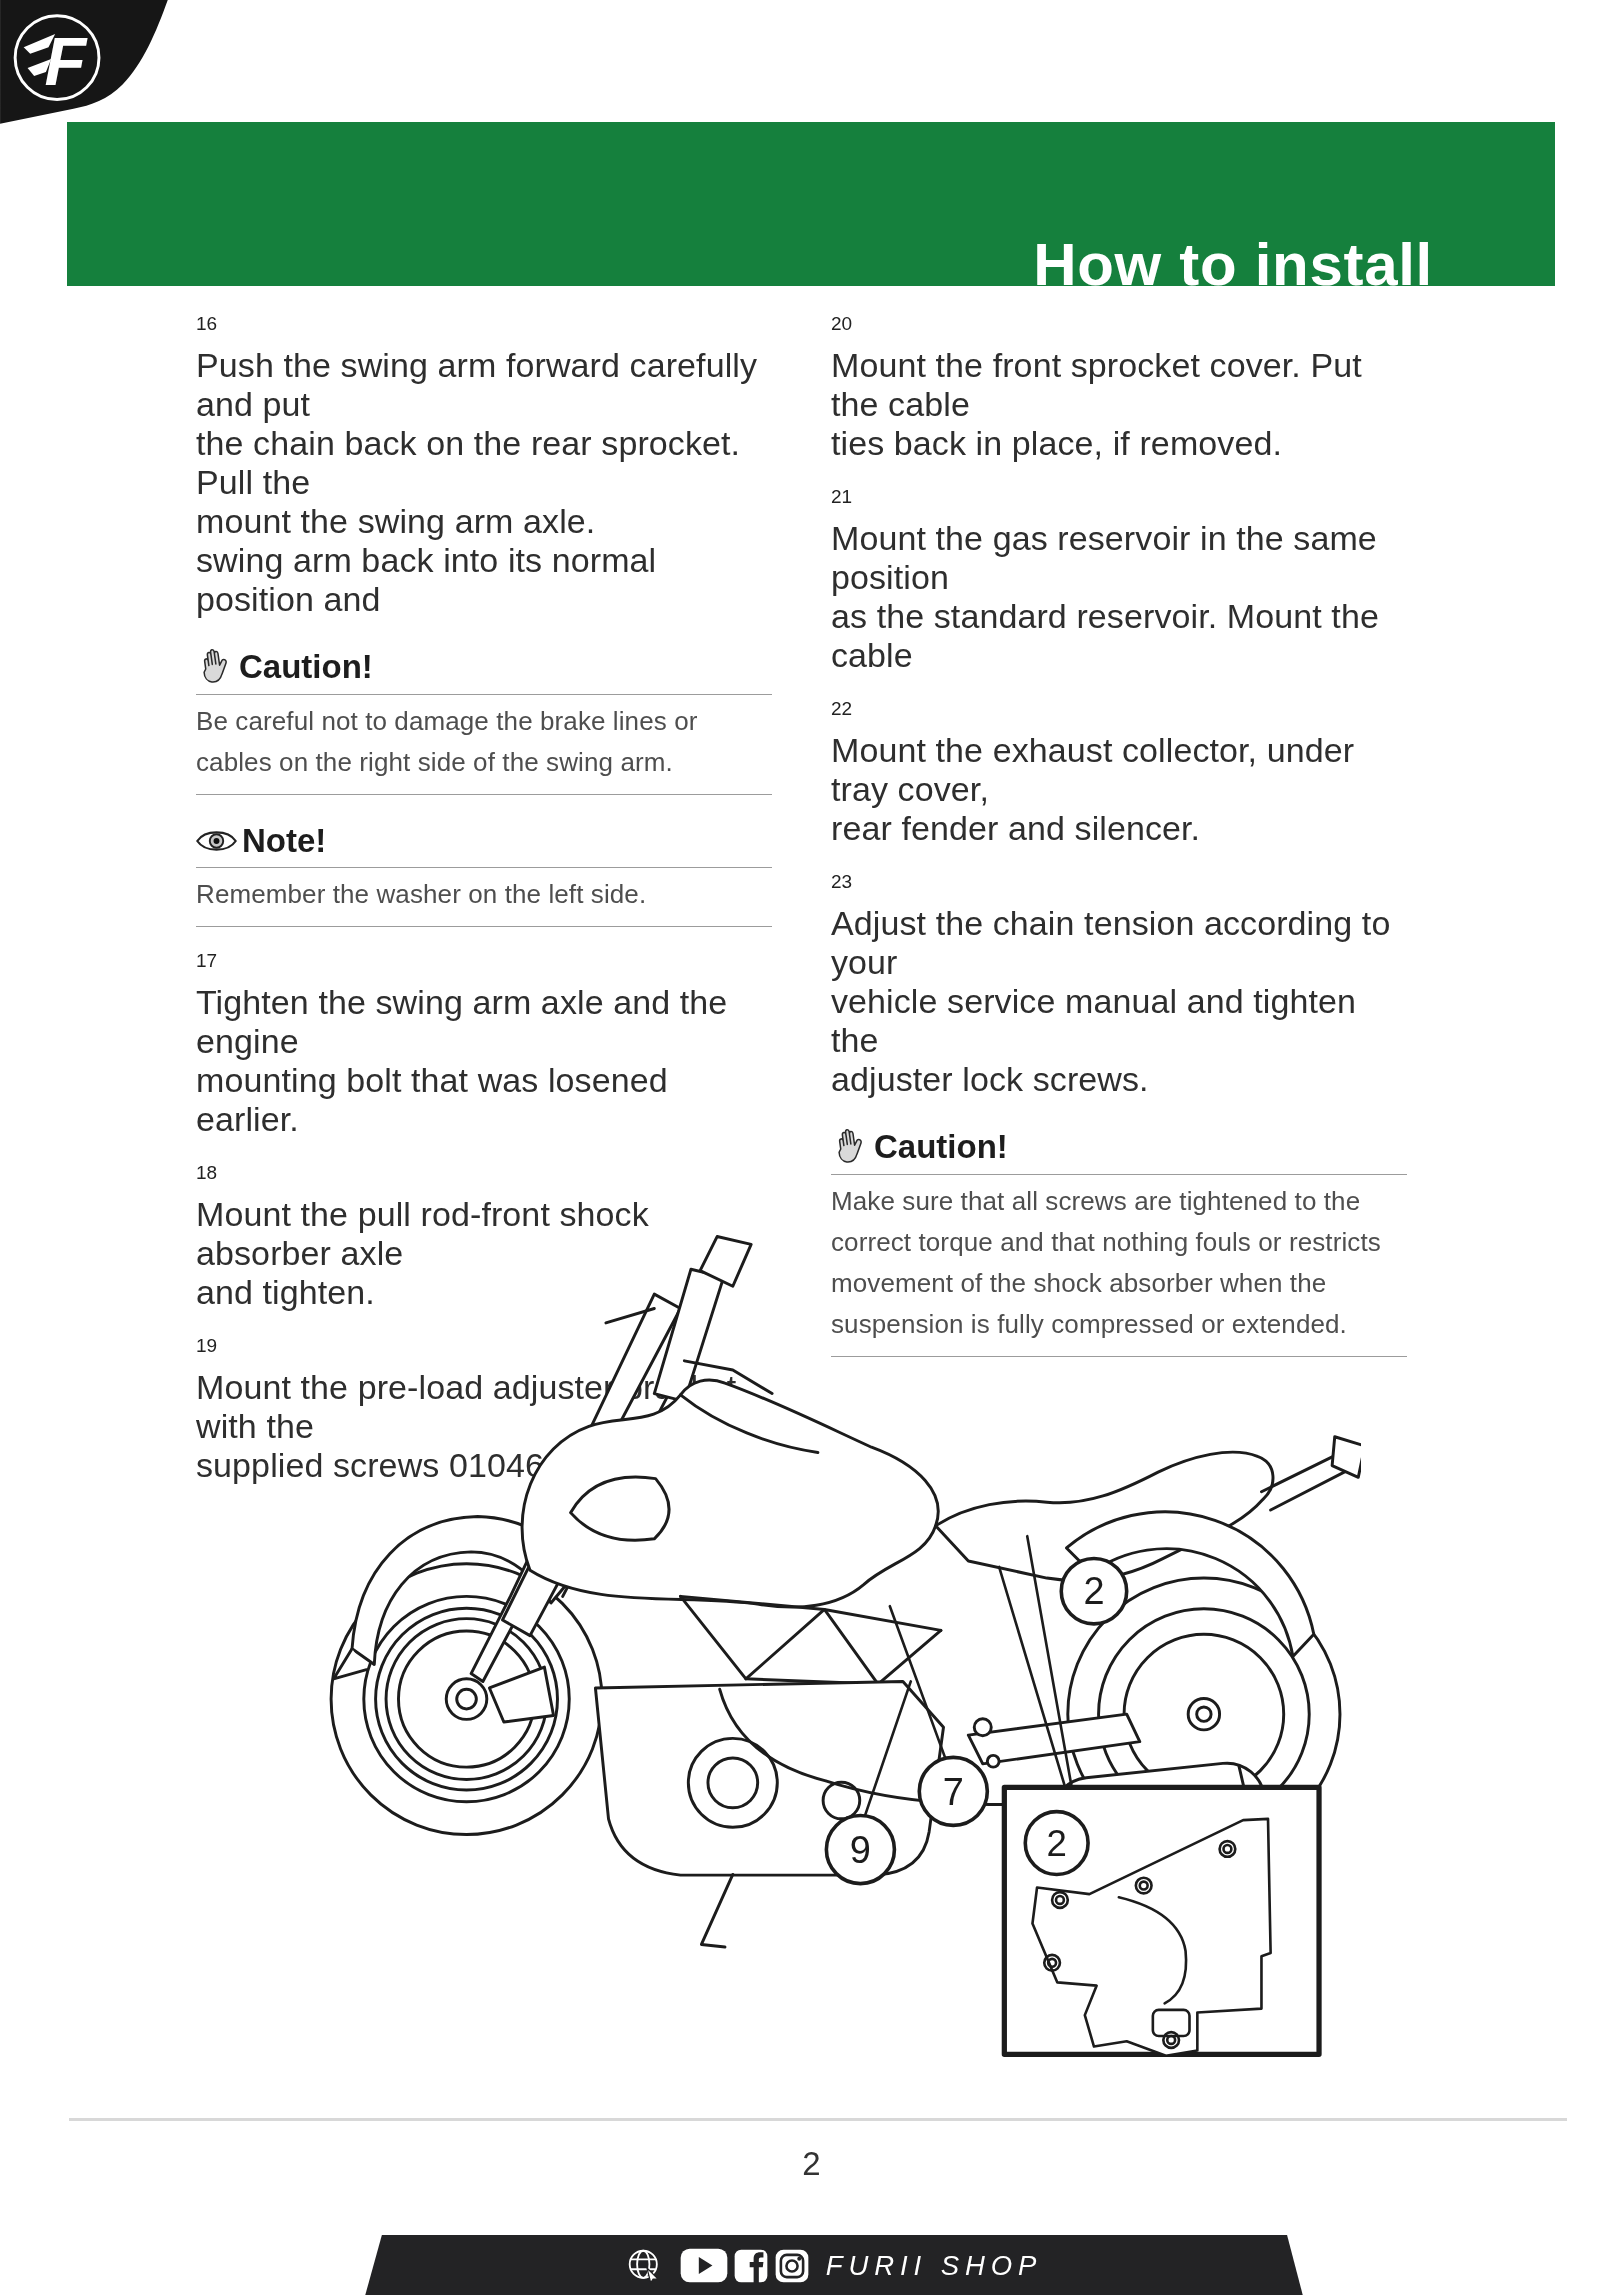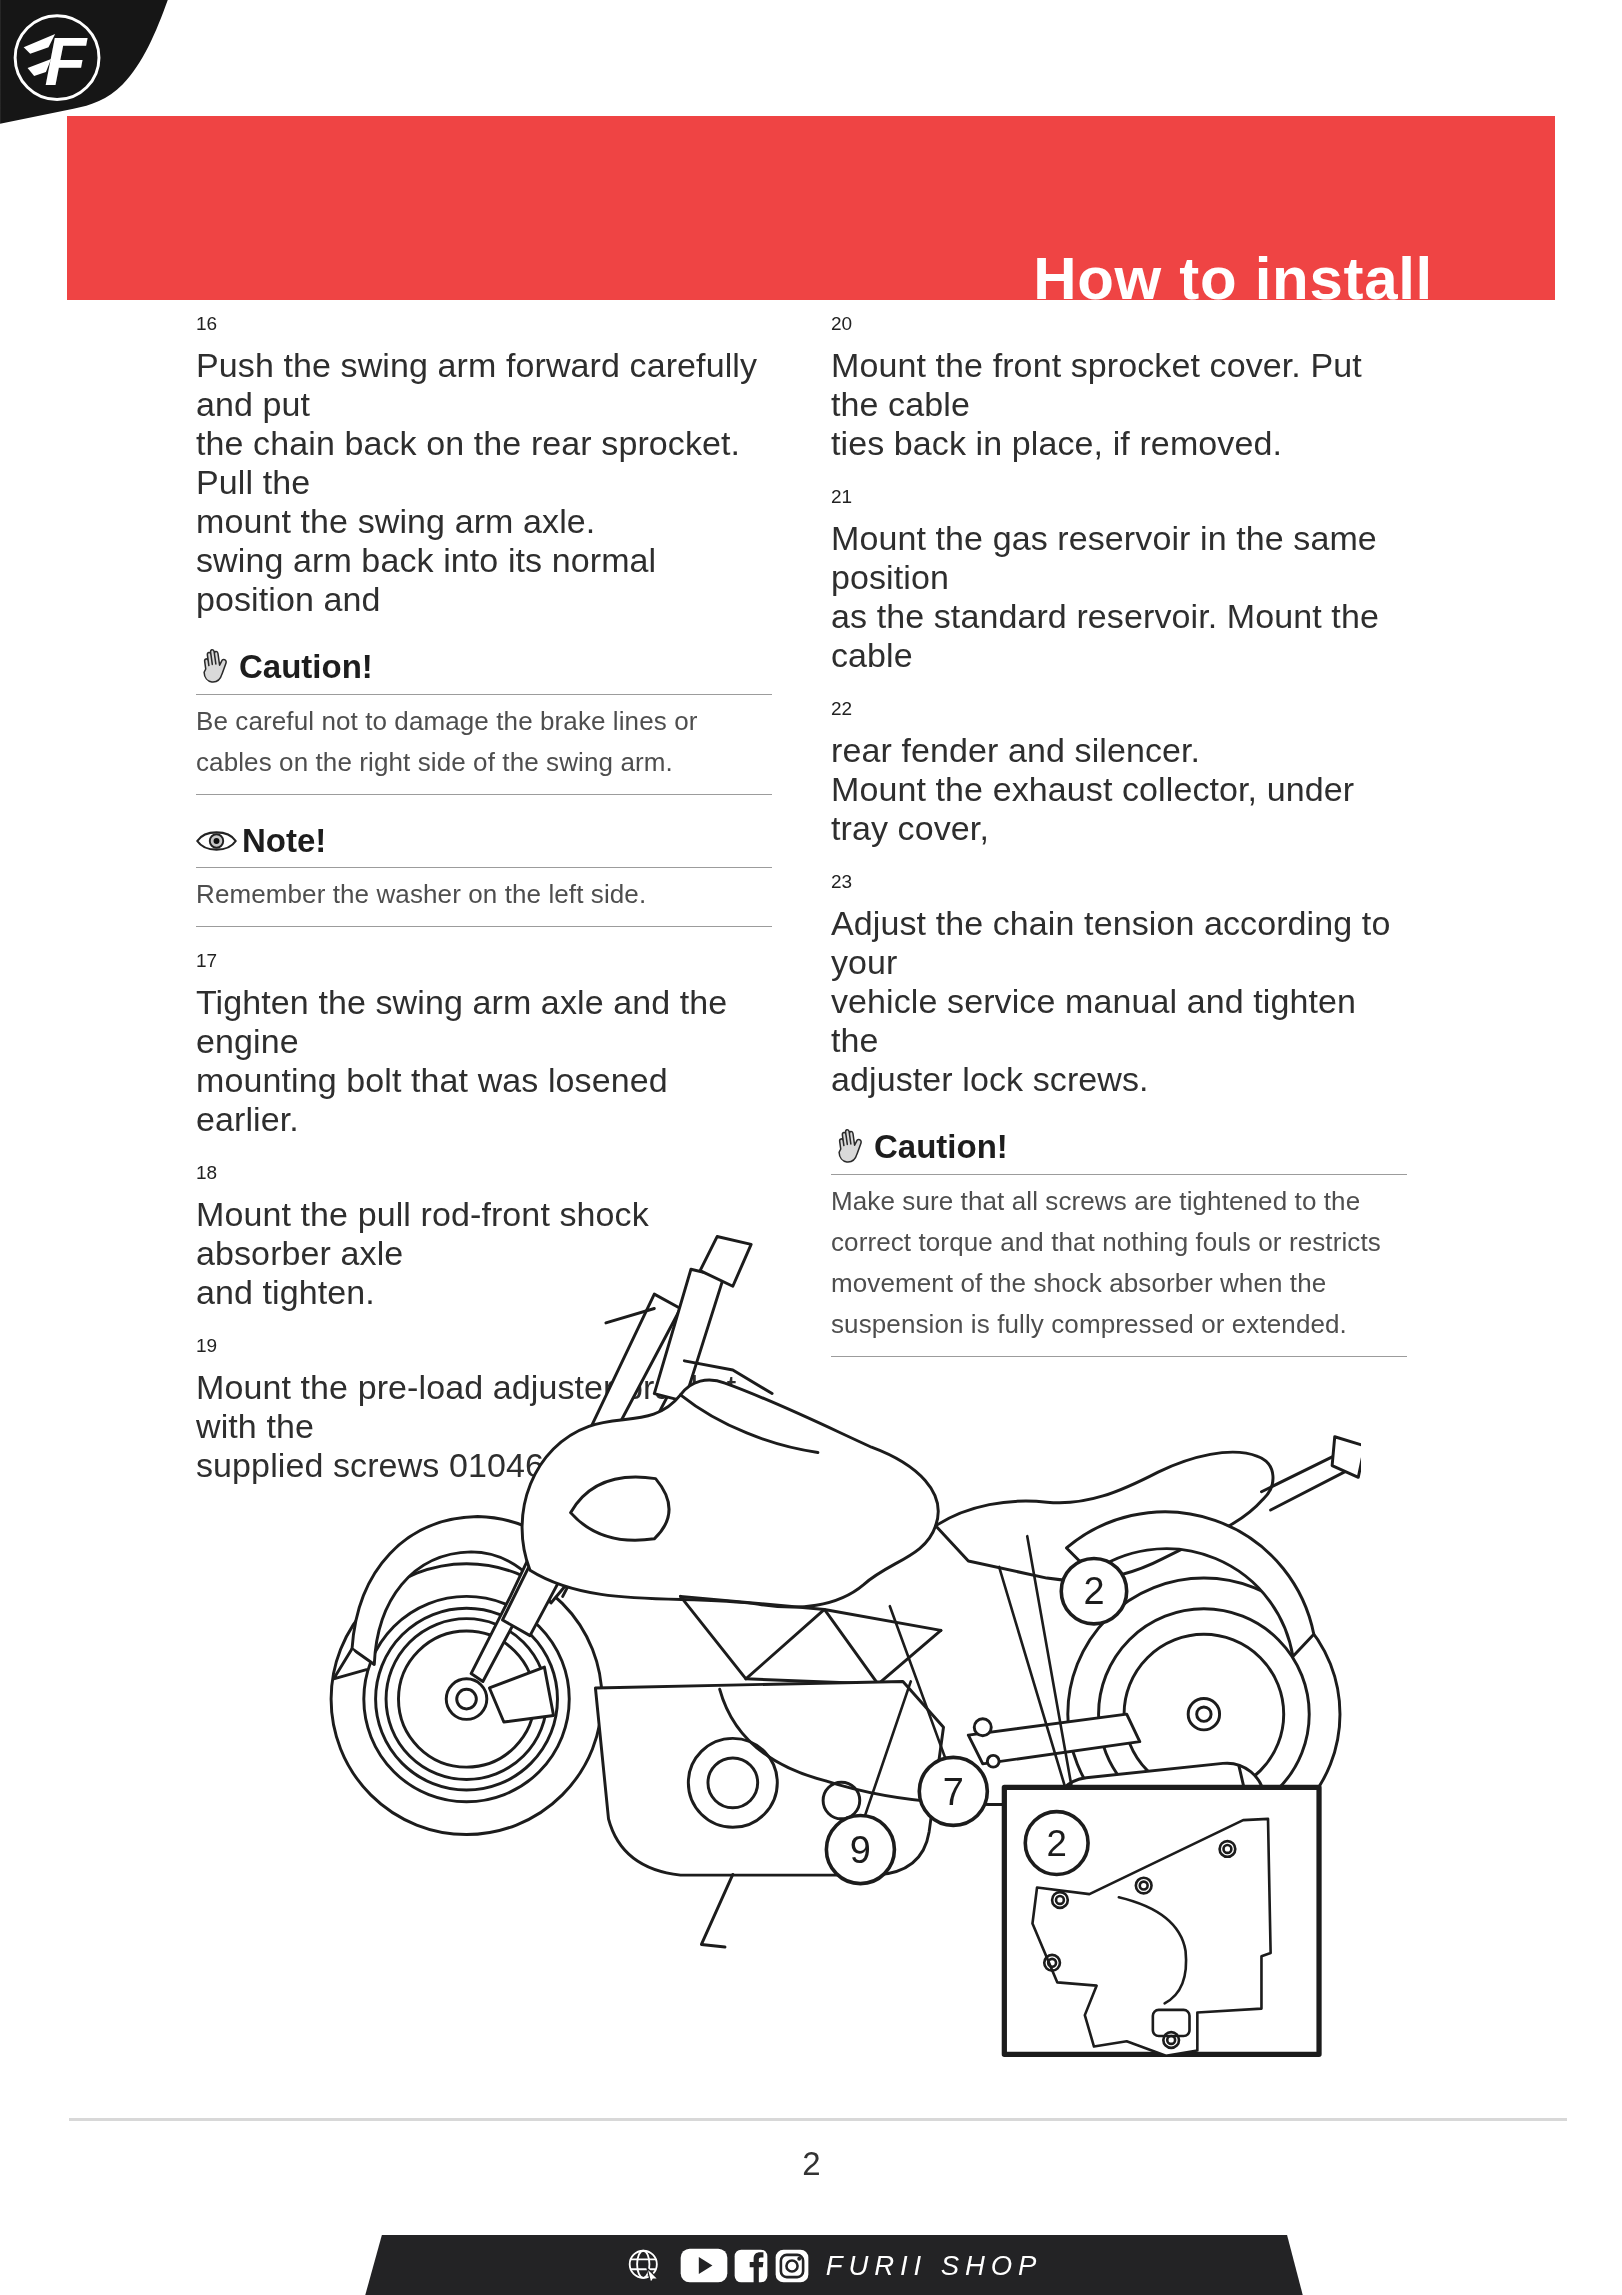--- a/index.html
+++ b/index.html
@@ -1,21 +1,21 @@
 <!DOCTYPE html>
 <html style="font-size:10.5px"><head>
 <meta charset="utf-8">
 <style>
   html,body{margin:0;padding:0;background:#777;}
   .page{
     position:relative;width:1623px;height:2295px;background:#ffffff;
     font-family:"Liberation Sans","DejaVu Sans",sans-serif;overflow:hidden;
   }
   
-  .band{position:absolute;left:67px;top:116px;width:1488px;height:184px;background:#ef4444;overflow:hidden;}
+  .band{position:absolute;left:67px;top:122px;width:1488px;height:164px;background:#15803d;overflow:hidden;}
   .band h1{
     position:absolute;right:122px;bottom:-13px;margin:0;font-size:60px;font-weight:700;
     color:#ffffff;letter-spacing:0.7px;white-space:nowrap;
   }
   .logo{position:absolute;left:0;top:0;}
   
   .col{position:absolute;top:313px;width:576px;}
   .col-left{left:196px;}
   .col-right{left:831px;}
   .num{font-size:19px;font-weight:400;color:#222;margin:23.6px 0 10.5px;}
@@ -124,22 +124,22 @@
     </div>
 
     <div class="num">21</div>
     <div class="para">
       <div class="line">Mount the gas reservoir in the same position</div>
       <div class="line">as the standard reservoir. Mount the cable</div>
     </div>
 
     <div class="num">22</div>
     <div class="para">
+      <div class="line">Mount the exhaust collector, under tray cover,</div>
       <div class="line">rear fender and silencer.</div>
-      <div class="line">Mount the exhaust collector, under tray cover,</div>
     </div>
 
     <div class="num">23</div>
     <div class="para">
       <div class="line">Adjust the chain tension according to your</div>
       <div class="line">vehicle service manual and tighten the</div>
       <div class="line">adjuster lock screws.</div>
     </div>
 
     <div class="callout">

